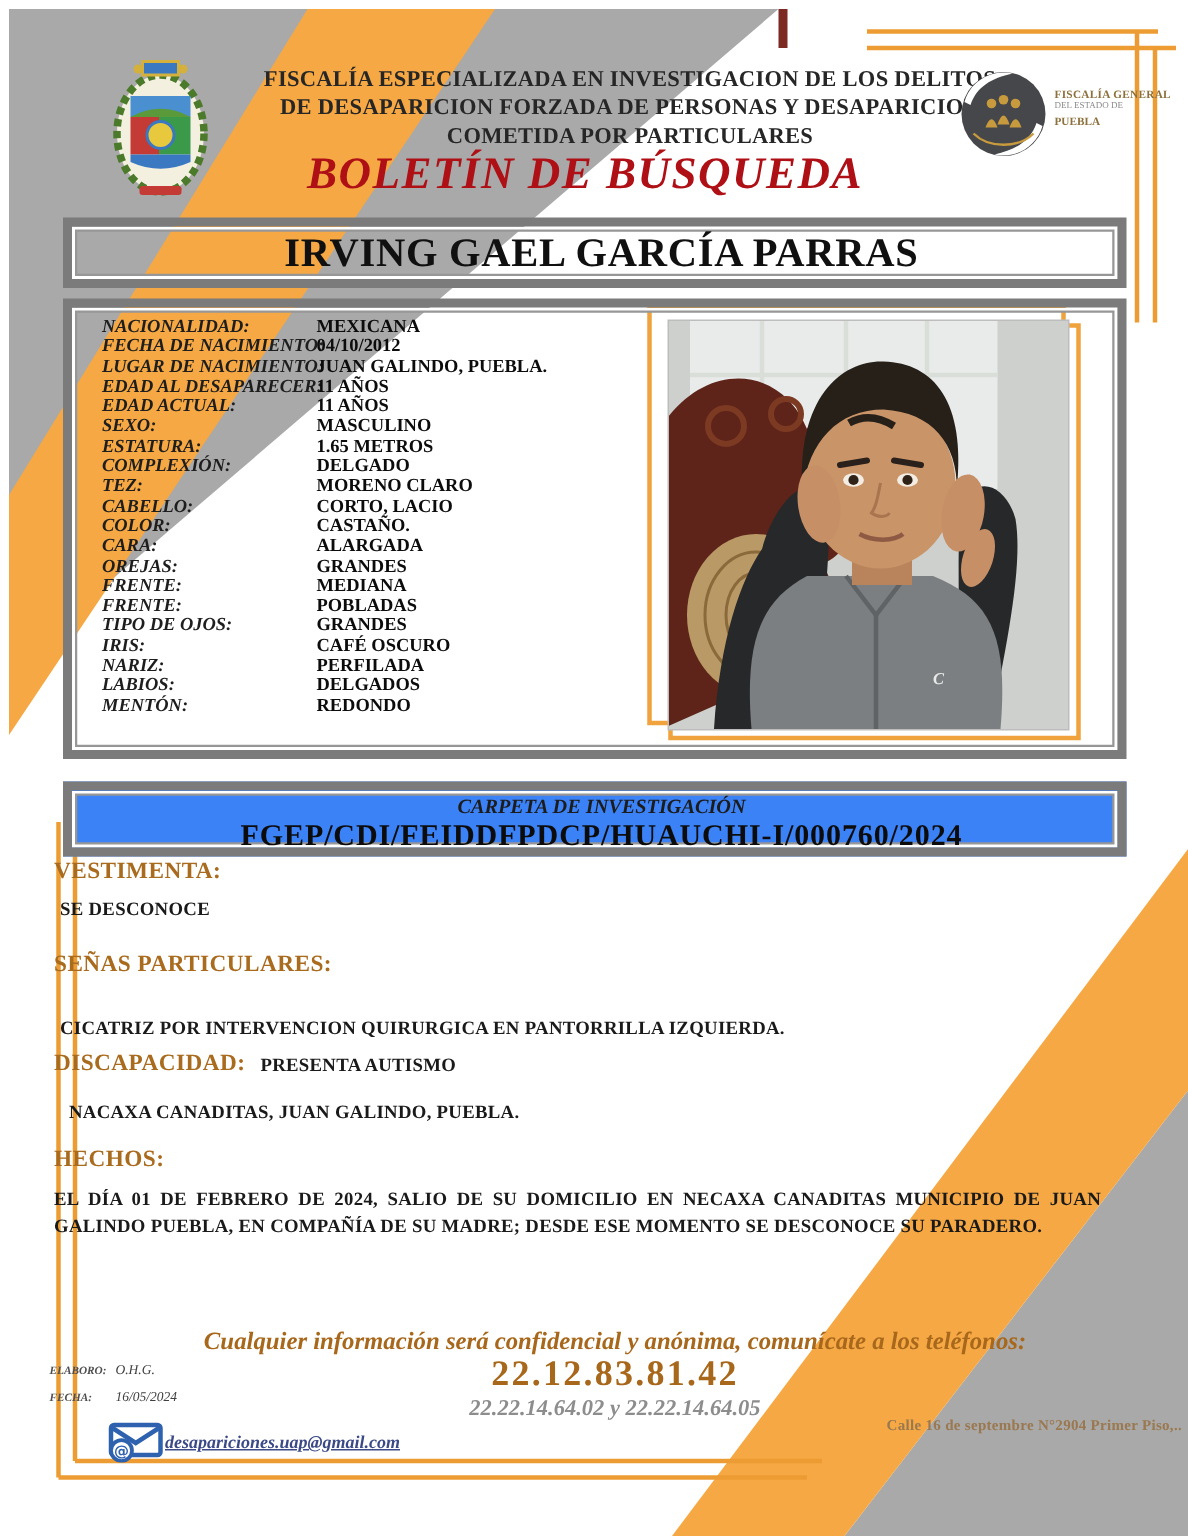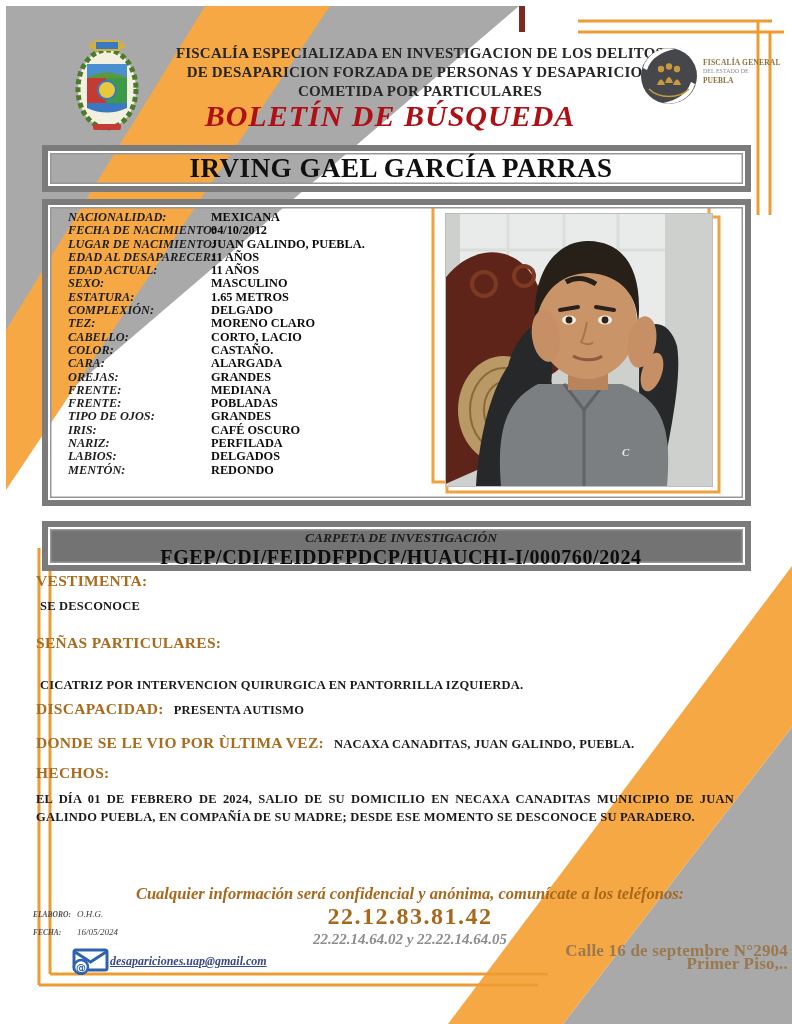--- a/index.html
+++ b/index.html
@@ -20,21 +20,21 @@
 
   
   .gbox{border:6px solid #7b7b7b;box-shadow:inset 0 0 0 2px #ffffff,inset 0 0 0 3.5px #979797;z-index:3;padding-left:9px;}
   .name-banner{left:42px;top:145px;width:688px;height:35px;text-align:center;}
   .name-banner .nm{font-size:27px;font-weight:bold;color:#101010;line-height:34px;letter-spacing:.5px;}
   .data-box{left:42px;top:199px;width:688px;height:295px;}
   .fields{position:absolute;left:20px;top:6px;}
   .field-row{height:13.3px;line-height:13.3px;font-size:12.3px;white-space:nowrap;}
   .field-label{display:inline-block;width:143px;font-style:italic;font-weight:bold;color:#1e1e1e;}
   .field-value{font-weight:bold;color:#0c0c0c;}
-  .case-box{left:42px;top:521px;width:688px;height:38px;background:#737373;text-align:center;}
+  .case-box{left:42px;top:521px;width:688px;height:38px;background:#3b82f6;text-align:center;}
   .case-label{font-size:13.5px;font-style:italic;font-weight:bold;color:#1c1c1c;margin-top:3px;}
   .case-number{font-size:20px;font-weight:bold;color:#0c0c0c;letter-spacing:.6px;}
 
   
   .photo-frame{z-index:2;}
   .photo{left:445px;top:213px;width:266px;height:272px;z-index:3;border:1px solid #bdbdbd;}
 
   
   .sec-head{font-size:15.5px;font-weight:bold;color:#a96b1d;letter-spacing:.3px;z-index:3;}
   .sec-body{font-size:12.5px;font-weight:600;color:#1a1a1a;z-index:3;letter-spacing:.2px;}
@@ -48,21 +48,21 @@
   .phone-main{left:60px;top:903px;width:700px;text-align:center;font-size:24px;font-weight:bold;
               color:#a8681c;letter-spacing:1.5px;z-index:3;}
   .phone-alt{left:60px;top:931px;width:700px;text-align:center;font-size:15px;font-weight:bold;
              font-style:italic;color:#8d8d8d;z-index:3;}
   .elaboro{left:33px;top:903px;z-index:3;font-style:italic;}
   .elaboro .lab{display:inline-block;width:44px;font-size:7.5px;color:#4f4f4f;font-weight:bold;}
   .elaboro .val{font-size:9px;color:#3f3f3f;}
   .email-row{left:72px;top:948px;display:flex;align-items:center;z-index:3;}
   .email-text{margin-left:0;font-size:12px;font-weight:bold;font-style:italic;color:#3b4a86;
               text-decoration:underline;}
-  .address{right:4px;top:944px;width:260px;text-align:right;font-size:17px;font-weight:bold;
+  .address{right:4px;top:944px;width:260px;text-align:right;font-size:10px;font-weight:bold;
            color:#9a7850;line-height:13px;z-index:3;letter-spacing:.2px;}
 </style>
 </head>
 <body>
 
 <div class="page">
 
   <svg class="abs" style="left:0;top:0;z-index:0;" width="792" height="1024" viewBox="0 0 792 1024">
     <polygon points="6,6 519,6 6,445" fill="#a9a9a9"></polygon>
     <polygon points="205,6 330,6 6,490 6,330" fill="#f5a844"></polygon>
@@ -216,21 +216,20 @@
 
   <div class="abs sec-head" style="left:36px;top:634px;">SEÑAS PARTICULARES:</div>
   <div class="abs sec-body" style="left:40px;top:666px;margin-top:12px;">CICATRIZ POR INTERVENCION QUIRURGICA EN PANTORRILLA IZQUIERDA.</div>
 
   <div class="abs inline-row" style="left:36px;top:700px;">
     <span class="sec-head">DISCAPACIDAD:</span>
     <span class="sec-body">PRESENTA AUTISMO</span>
   </div>
 
   <div class="abs inline-row" style="left:36px;top:734px;">
-    <span class="sec-head">DONDE SE LE VIO POR ÙLTIMA VEZ:</span>
     <span class="sec-body">NACAXA CANADITAS, JUAN GALINDO, PUEBLA.</span>
   </div>
 
   <div class="abs sec-head" style="left:36px;top:764px;">HECHOS:</div>
   <div class="abs sec-body hechos-body">EL DÍA 01 DE FEBRERO DE 2024, SALIO DE SU DOMICILIO EN NECAXA CANADITAS MUNICIPIO DE JUAN GALINDO PUEBLA, EN COMPAÑÍA DE SU MADRE; DESDE ESE MOMENTO SE DESCONOCE SU PARADERO.</div>
 
   <div class="abs confidential">Cualquier información será confidencial y anónima, comunícate a los teléfonos:</div>
   <div class="abs phone-main">22.12.83.81.42</div>
   <div class="abs phone-alt">22.22.14.64.02 y 22.22.14.64.05</div>
 

